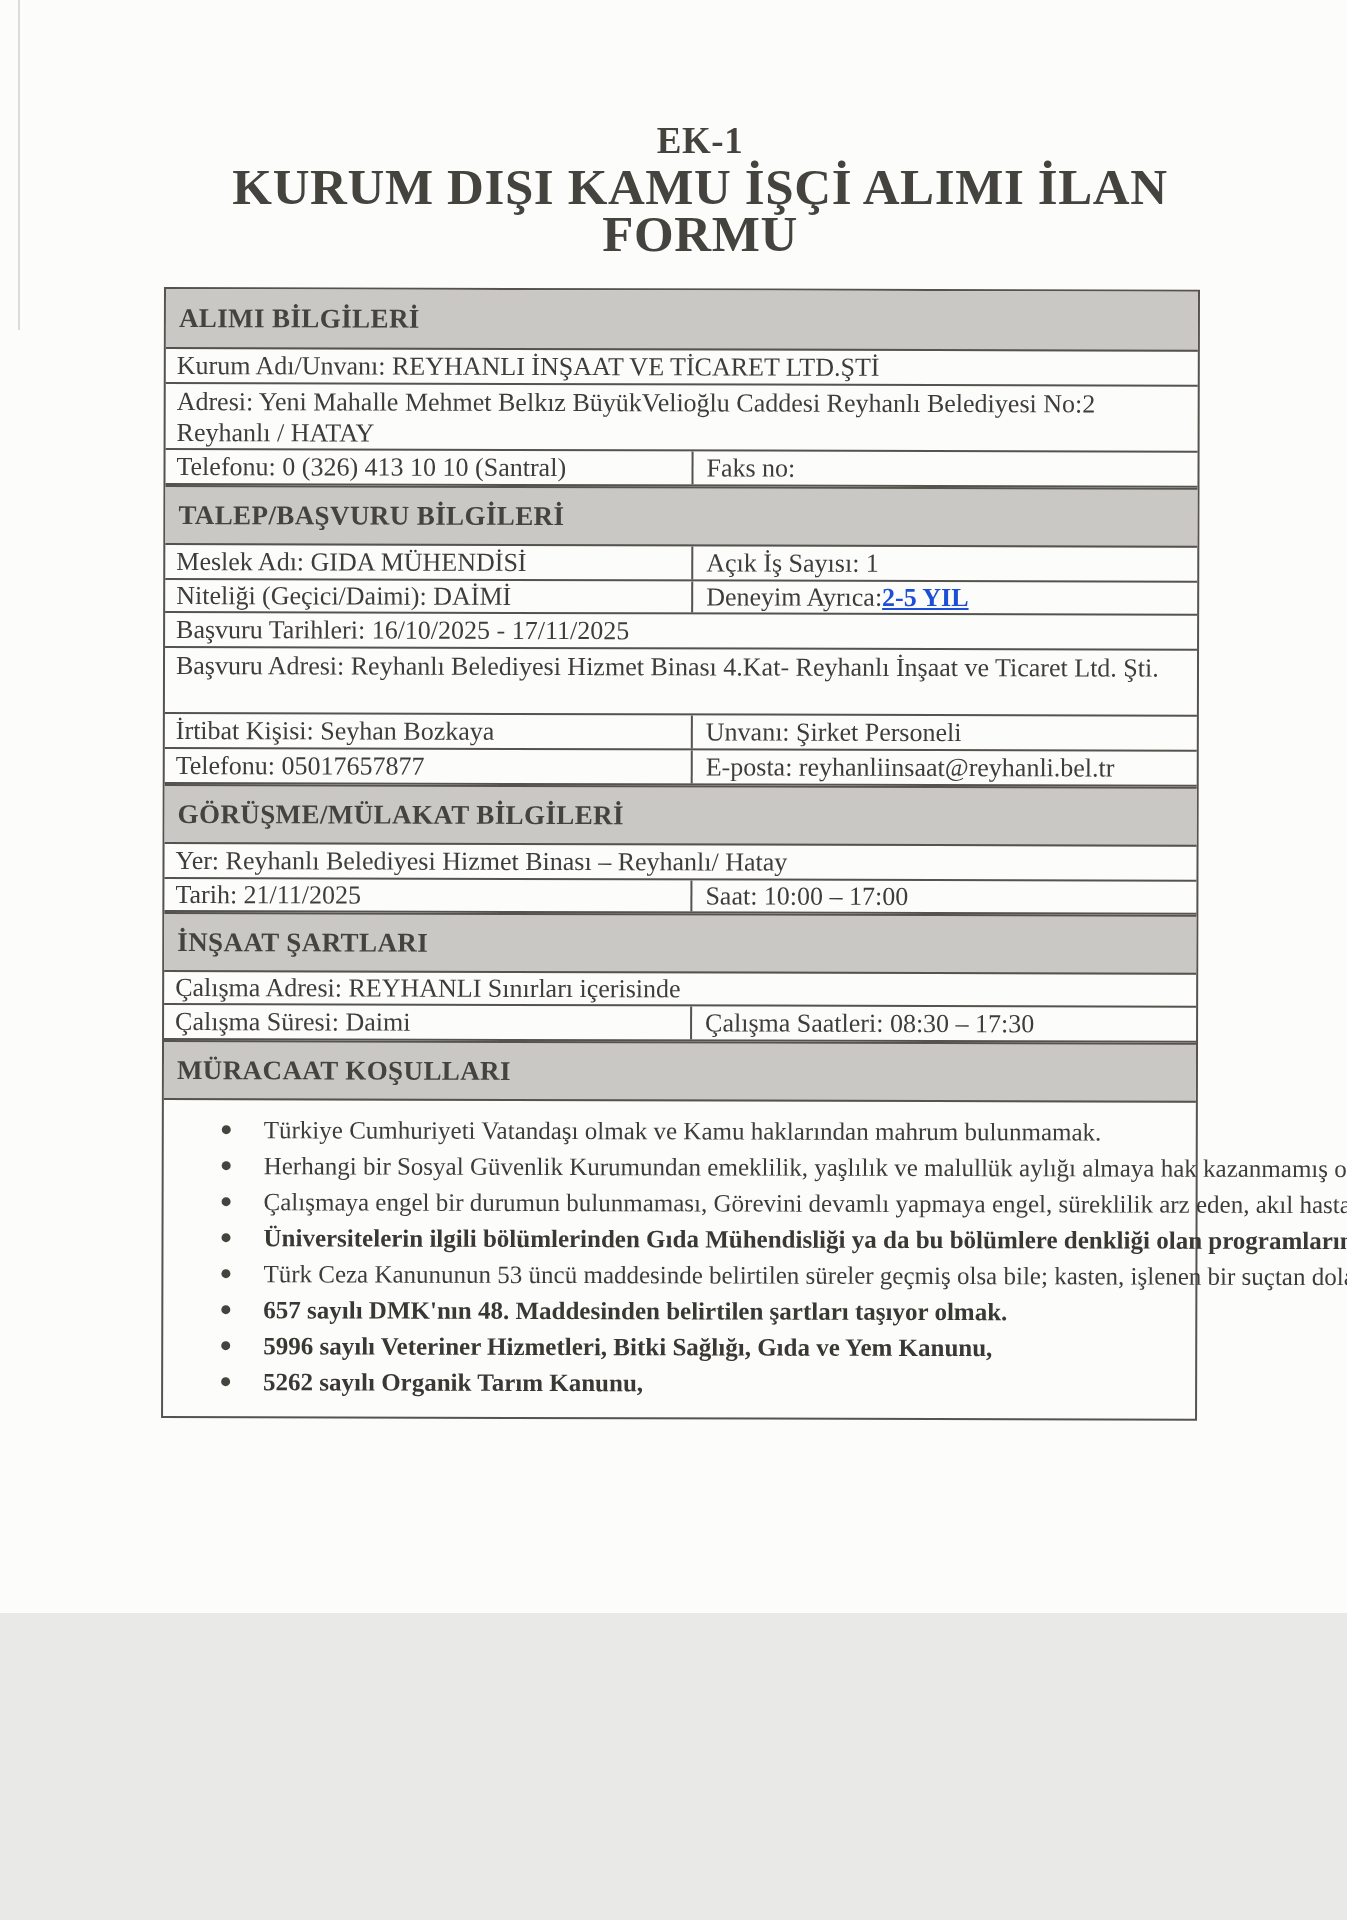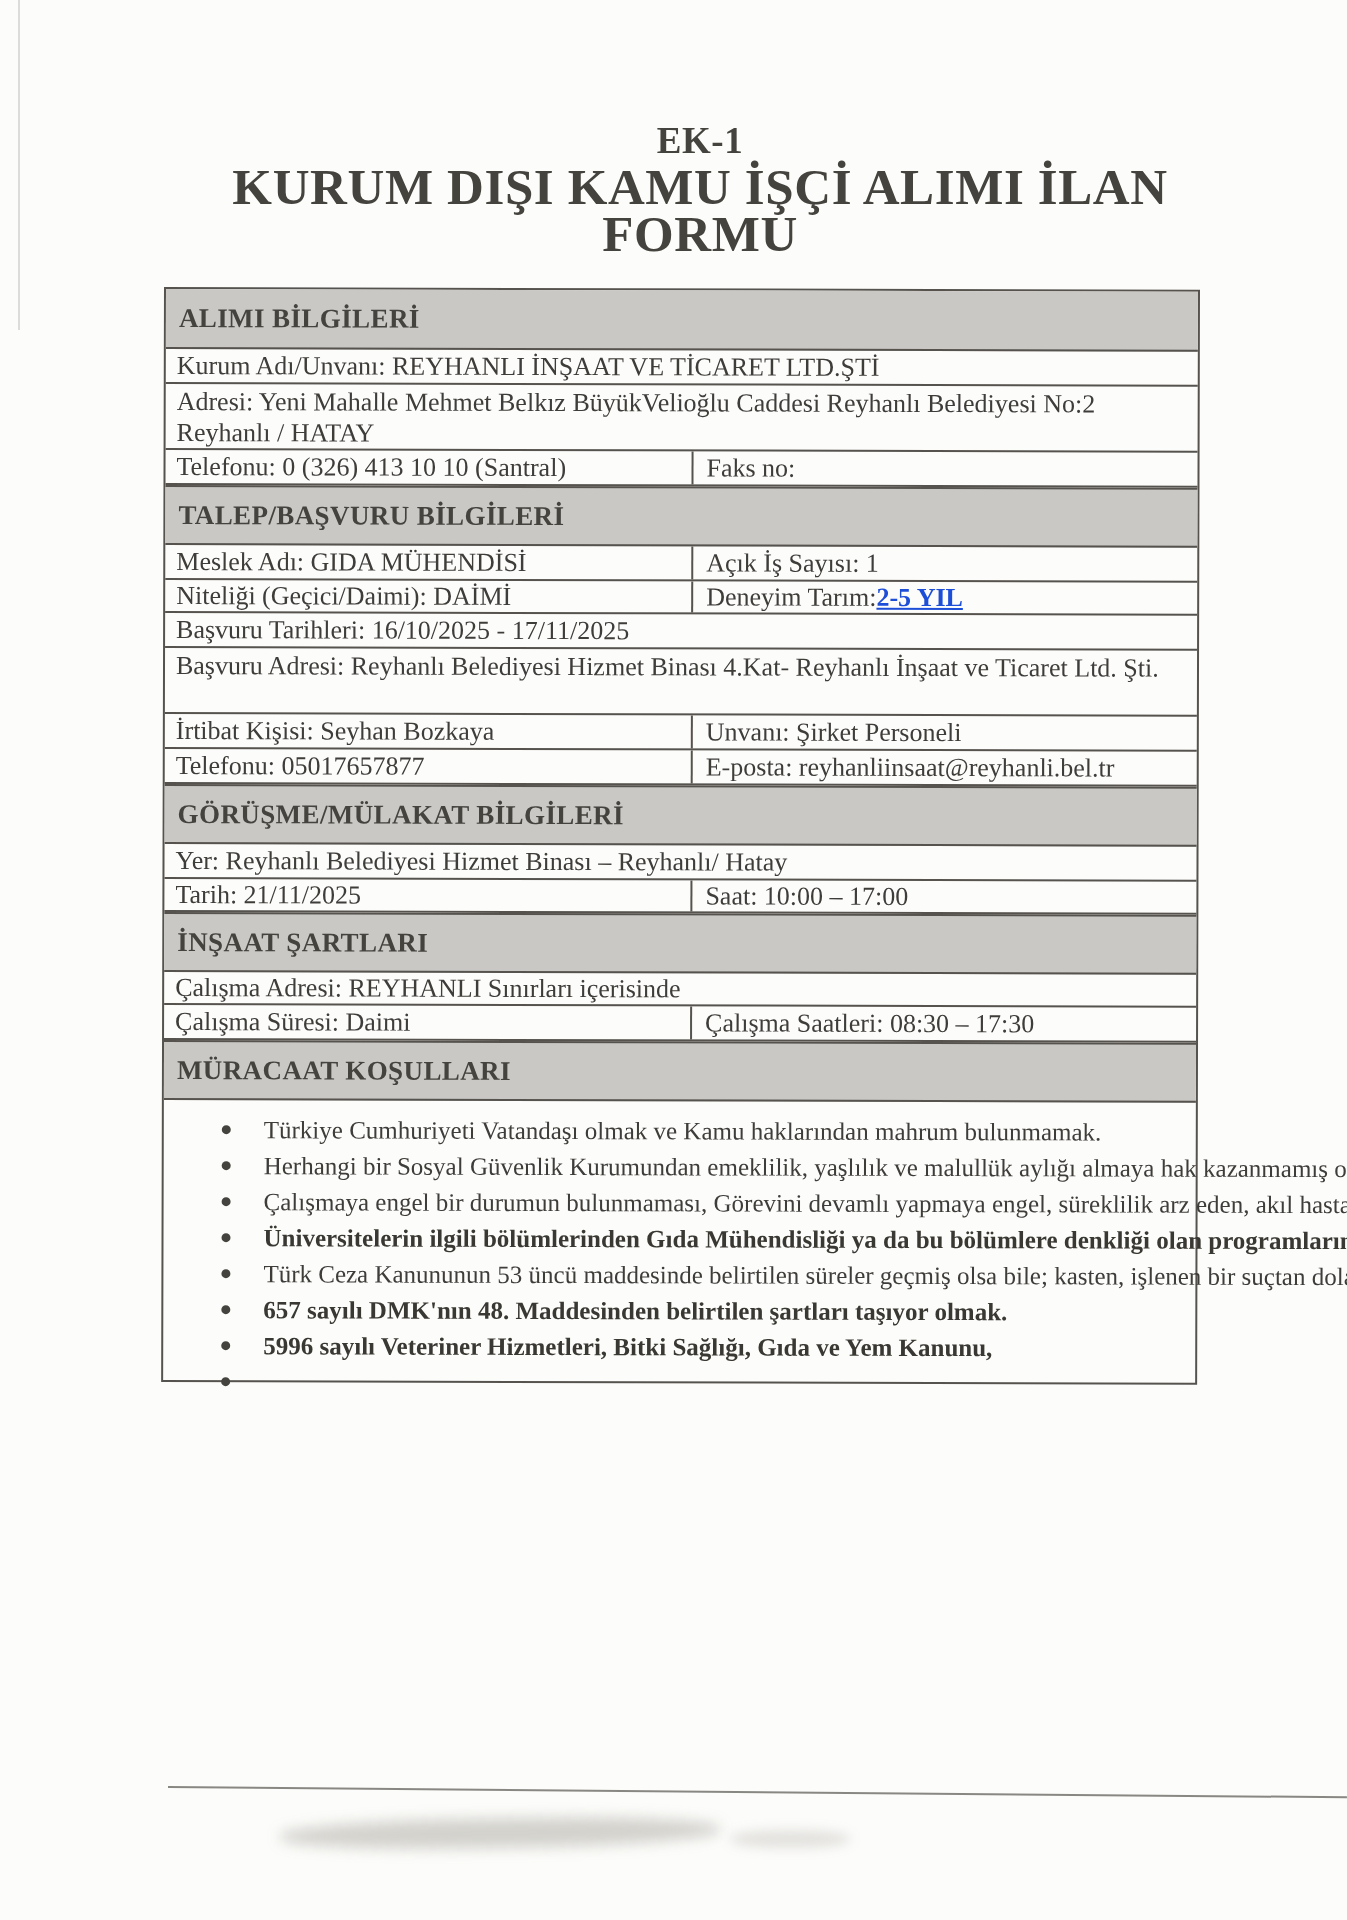--- a/index.html
+++ b/index.html
@@ -5,21 +5,21 @@
   :root{
     --border:#56534e;
     --ink:#3f3d3a;
     --bar-bg:#c9c8c5;
     --page-bg:#fcfcfa;
   }
   *{margin:0;padding:0;box-sizing:border-box;}
   html,body{background:#e9e9e7;}
   .page{
     position:relative;
-    width:1347px;height:1920px;
+    width:1347px;height:1613px;
     background:var(--page-bg);
     font-family:"Liberation Serif","DejaVu Serif",serif;
     color:var(--ink);
     overflow:hidden;
     margin:0 auto;
   }
   
   .artifact-left-line{
     position:absolute;left:18px;top:0;width:2px;height:330px;
     background:rgba(110,108,100,.22);
@@ -144,21 +144,21 @@
     <div class="section-bar">
       <span>TALEP/BAŞVURU BİLGİLERİ</span>
     </div>
     <div class="row r35 split">
       <div class="cell-left">Meslek Adı: GIDA MÜHENDİSİ</div>
       <div class="cell-right">Açık İş Sayısı: 1</div>
     </div>
     <div class="row r33 split">
       <div class="cell-left">Niteliği (Geçici/Daimi): DAİMİ</div>
       <div class="cell-right">
-        <span>Deneyim Tarım: </span>
+        <span>Deneyim Ayrıca: </span>
         <span class="val-bold">2-5 YIL</span>
       </div>
     </div>
     <div class="row r35">
       <span>Başvuru Tarihleri: 16/10/2025  - 17/11/2025</span>
     </div>
     <div class="row tall">
       <span>Başvuru Adresi:  Reyhanlı Belediyesi Hizmet Binası 4.Kat- Reyhanlı İnşaat ve Ticaret Ltd. Şti.</span>
     </div>
     <div class="row r35 split">
@@ -220,20 +220,21 @@
         <li class="bold">
           <span class="bullet-dot"></span>
           <span>657 sayılı DMK'nın 48. Maddesinden belirtilen şartları taşıyor olmak.</span>
         </li>
         <li class="bold">
           <span class="bullet-dot"></span>
           <span>5996 sayılı Veteriner Hizmetleri, Bitki Sağlığı, Gıda ve Yem Kanunu,</span>
         </li>
         <li class="bold">
           <span class="bullet-dot"></span>
+          <span>5262 sayılı Organik Tarım Kanunu,</span>
         </li>
       </ul>
     </div>
 
   </div>
 
   <div class="artifact-bottom-line"></div>
   <div class="artifact-smudge"></div>
   <div class="artifact-smudge-2"></div>
 

